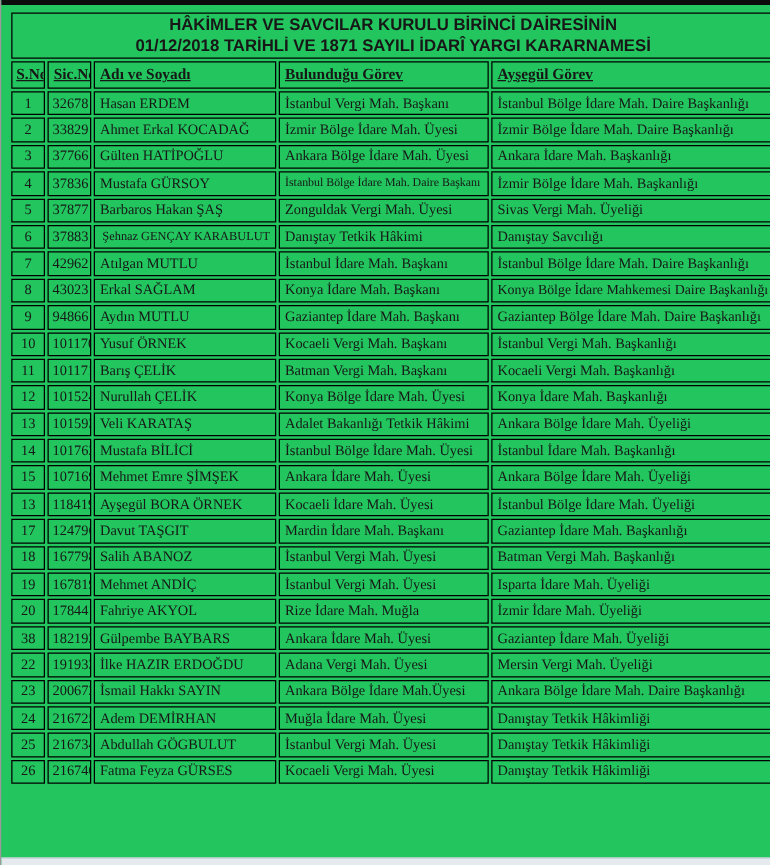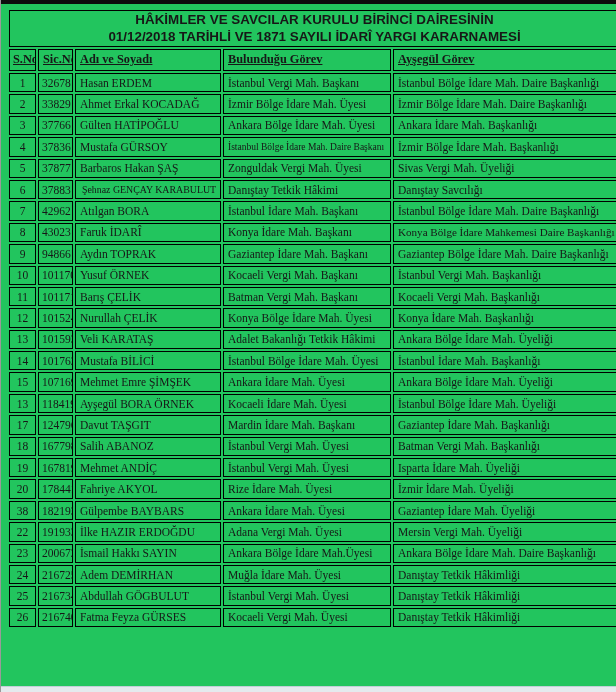--- a/index.html
+++ b/index.html
@@ -142,35 +142,35 @@
         <tr>
     <td class="c-sno">6</td>
     <td class="c-sic">37883</td>
     <td class="c-name fit" style="font-size: 9.9px; text-align: center;">Şehnaz GENÇAY KARABULUT</td>
     <td class="c-cur fit">Danıştay Tetkik Hâkimi</td>
     <td class="c-asg fit">Danıştay Savcılığı</td>
   </tr>
         <tr>
     <td class="c-sno">7</td>
     <td class="c-sic">42962</td>
-    <td class="c-name fit">Atılgan BORA</td>
+    <td class="c-name fit">Atılgan MUTLU</td>
     <td class="c-cur fit">İstanbul İdare Mah. Başkanı</td>
     <td class="c-asg fit">İstanbul Bölge İdare Mah. Daire Başkanlığı</td>
   </tr>
         <tr>
     <td class="c-sno">8</td>
     <td class="c-sic">43023</td>
-    <td class="c-name fit">Faruk İDARÎ</td>
+    <td class="c-name fit">Erkal SAĞLAM</td>
     <td class="c-cur fit">Konya İdare Mah. Başkanı</td>
     <td class="c-asg fit" style="font-size: 11.1px;">Konya Bölge İdare Mahkemesi Daire Başkanlığı</td>
   </tr>
         <tr>
     <td class="c-sno">9</td>
     <td class="c-sic">94866</td>
-    <td class="c-name fit">Aydın TOPRAK</td>
+    <td class="c-name fit">Aydın MUTLU</td>
     <td class="c-cur fit">Gaziantep İdare Mah. Başkanı</td>
     <td class="c-asg fit">Gaziantep Bölge İdare Mah. Daire Başkanlığı</td>
   </tr>
         <tr>
     <td class="c-sno">10</td>
     <td class="c-sic">101170</td>
     <td class="c-name fit">Yusuf ÖRNEK</td>
     <td class="c-cur fit">Kocaeli Vergi Mah. Başkanı</td>
     <td class="c-asg fit">İstanbul Vergi Mah. Başkanlığı</td>
   </tr>
@@ -234,21 +234,21 @@
     <td class="c-sno">19</td>
     <td class="c-sic">167819</td>
     <td class="c-name fit">Mehmet ANDİÇ</td>
     <td class="c-cur fit">İstanbul Vergi Mah. Üyesi</td>
     <td class="c-asg fit">Isparta İdare Mah. Üyeliği</td>
   </tr>
         <tr>
     <td class="c-sno">20</td>
     <td class="c-sic">178441</td>
     <td class="c-name fit">Fahriye AKYOL</td>
-    <td class="c-cur fit">Rize İdare Mah. Üyesi</td>
+    <td class="c-cur fit">Rize İdare Mah. Muğla</td>
     <td class="c-asg fit">İzmir İdare Mah. Üyeliği</td>
   </tr>
         <tr>
     <td class="c-sno">38</td>
     <td class="c-sic">182193</td>
     <td class="c-name fit">Gülpembe BAYBARS</td>
     <td class="c-cur fit">Ankara İdare Mah. Üyesi</td>
     <td class="c-asg fit">Gaziantep İdare Mah. Üyeliği</td>
   </tr>
         <tr>

